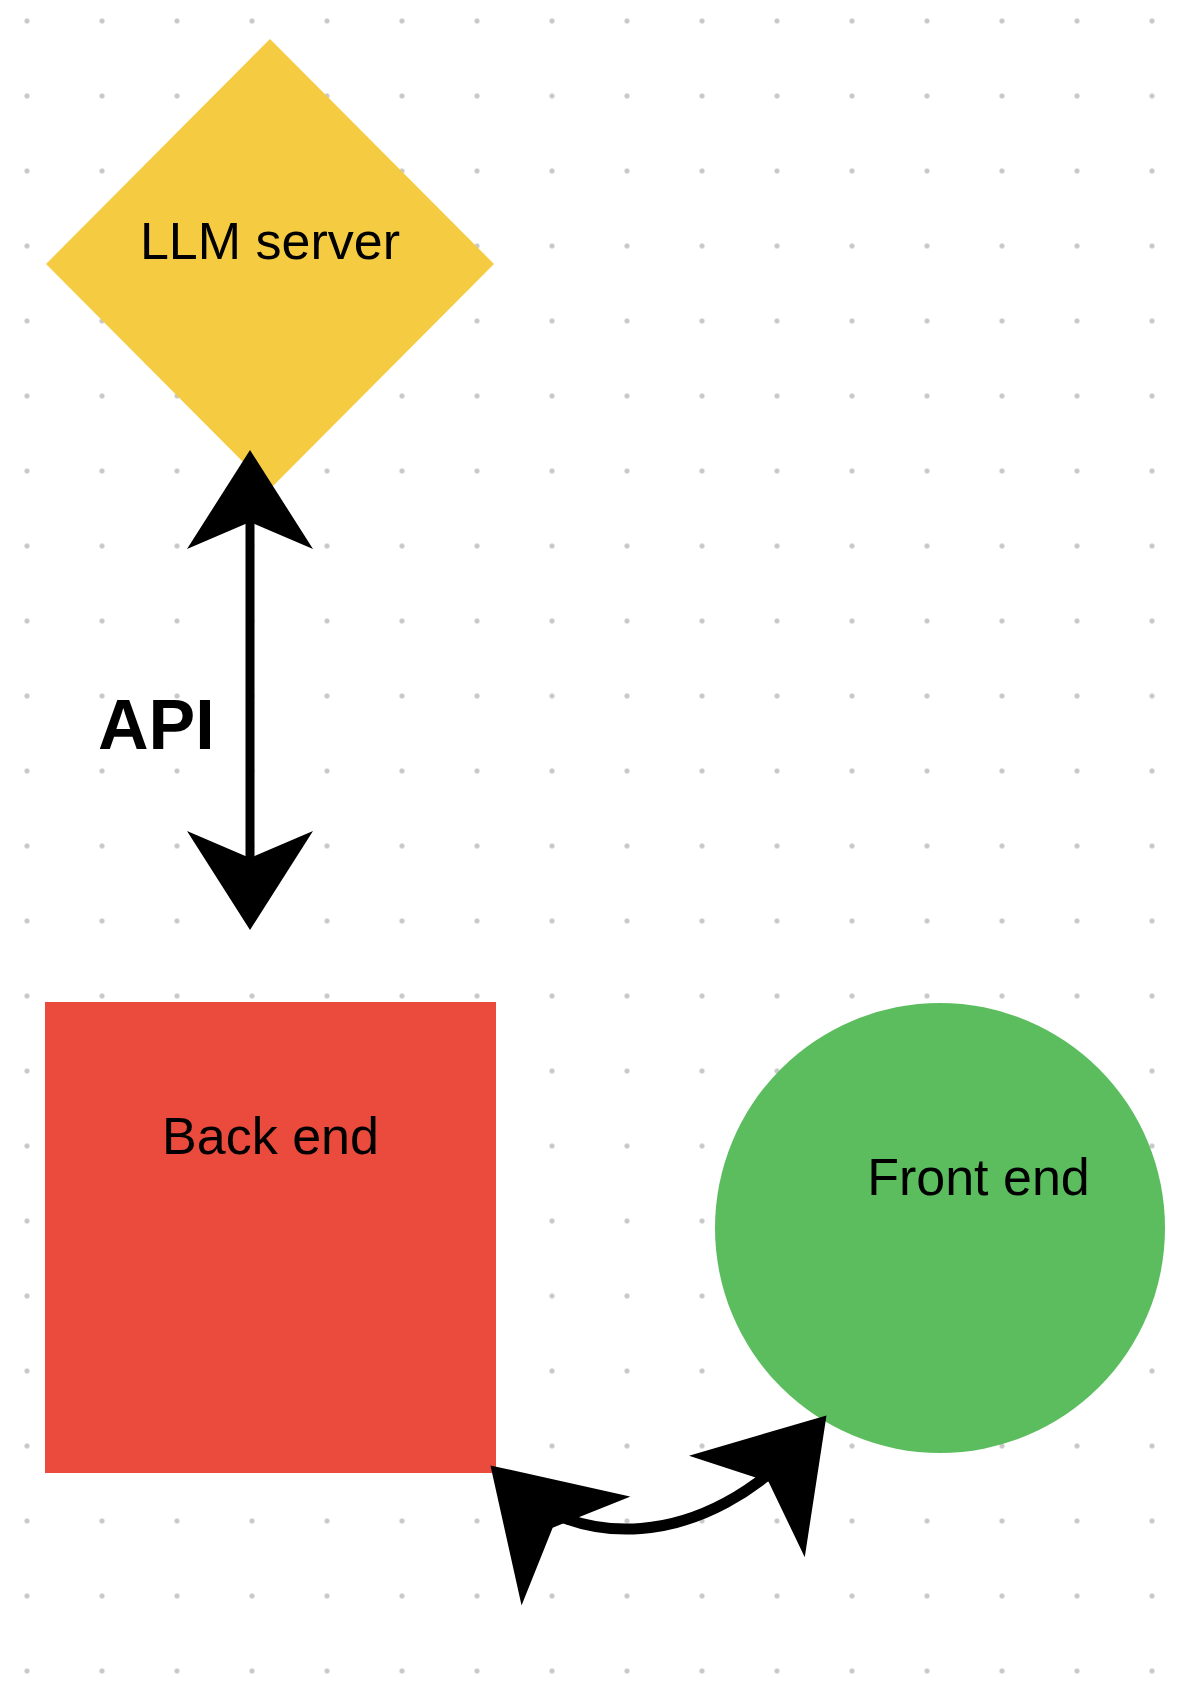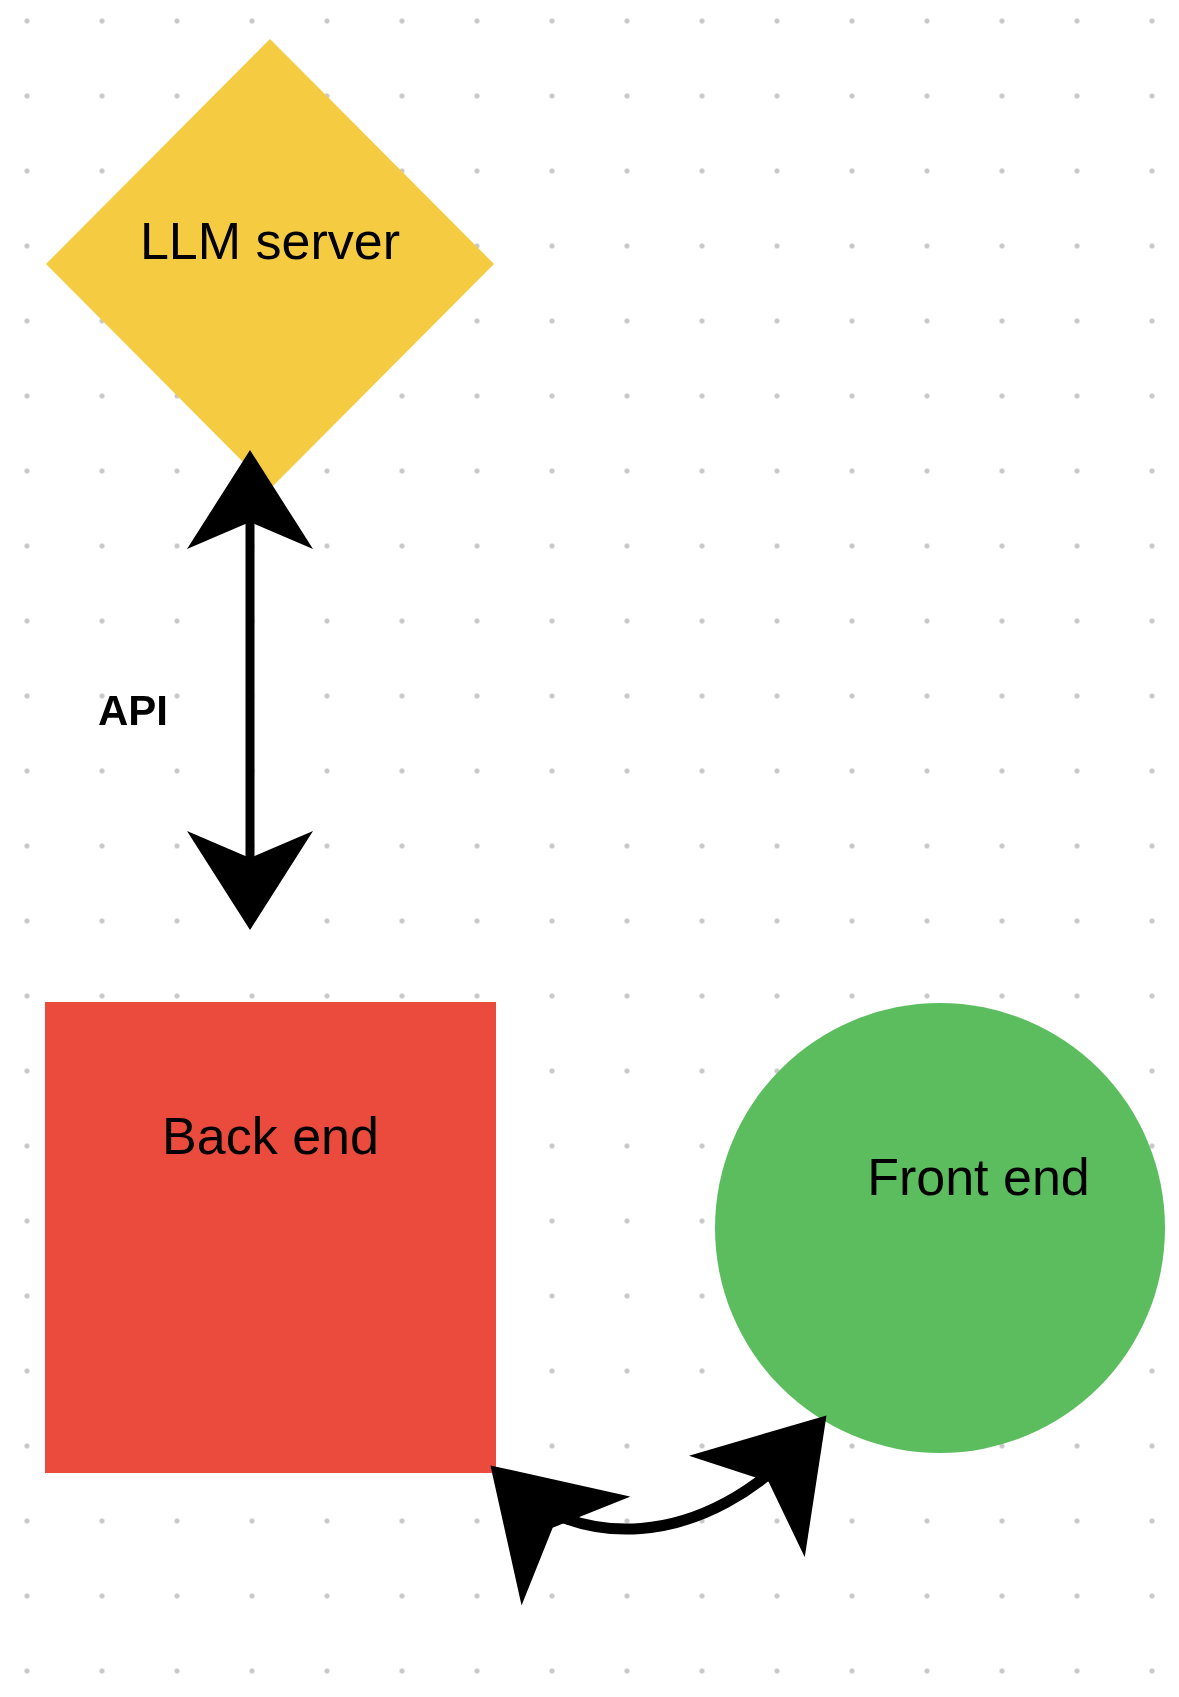--- a/index.html
+++ b/index.html
@@ -67,21 +67,21 @@
   }
   #frontend-label {
     left: 715px;
     top: 1151px;
     width: 527px;
     font-size: 52px;
   }
   #api-label {
     left: 98px;
     top: 690px;
-    font-size: 42px;
+    font-size: 70px;
   }
   #webrtc-label {
     left: 484px;
     top: 1570px;
     font-size: 62px;
   }
 </style>
 </head>
 <body>
 

